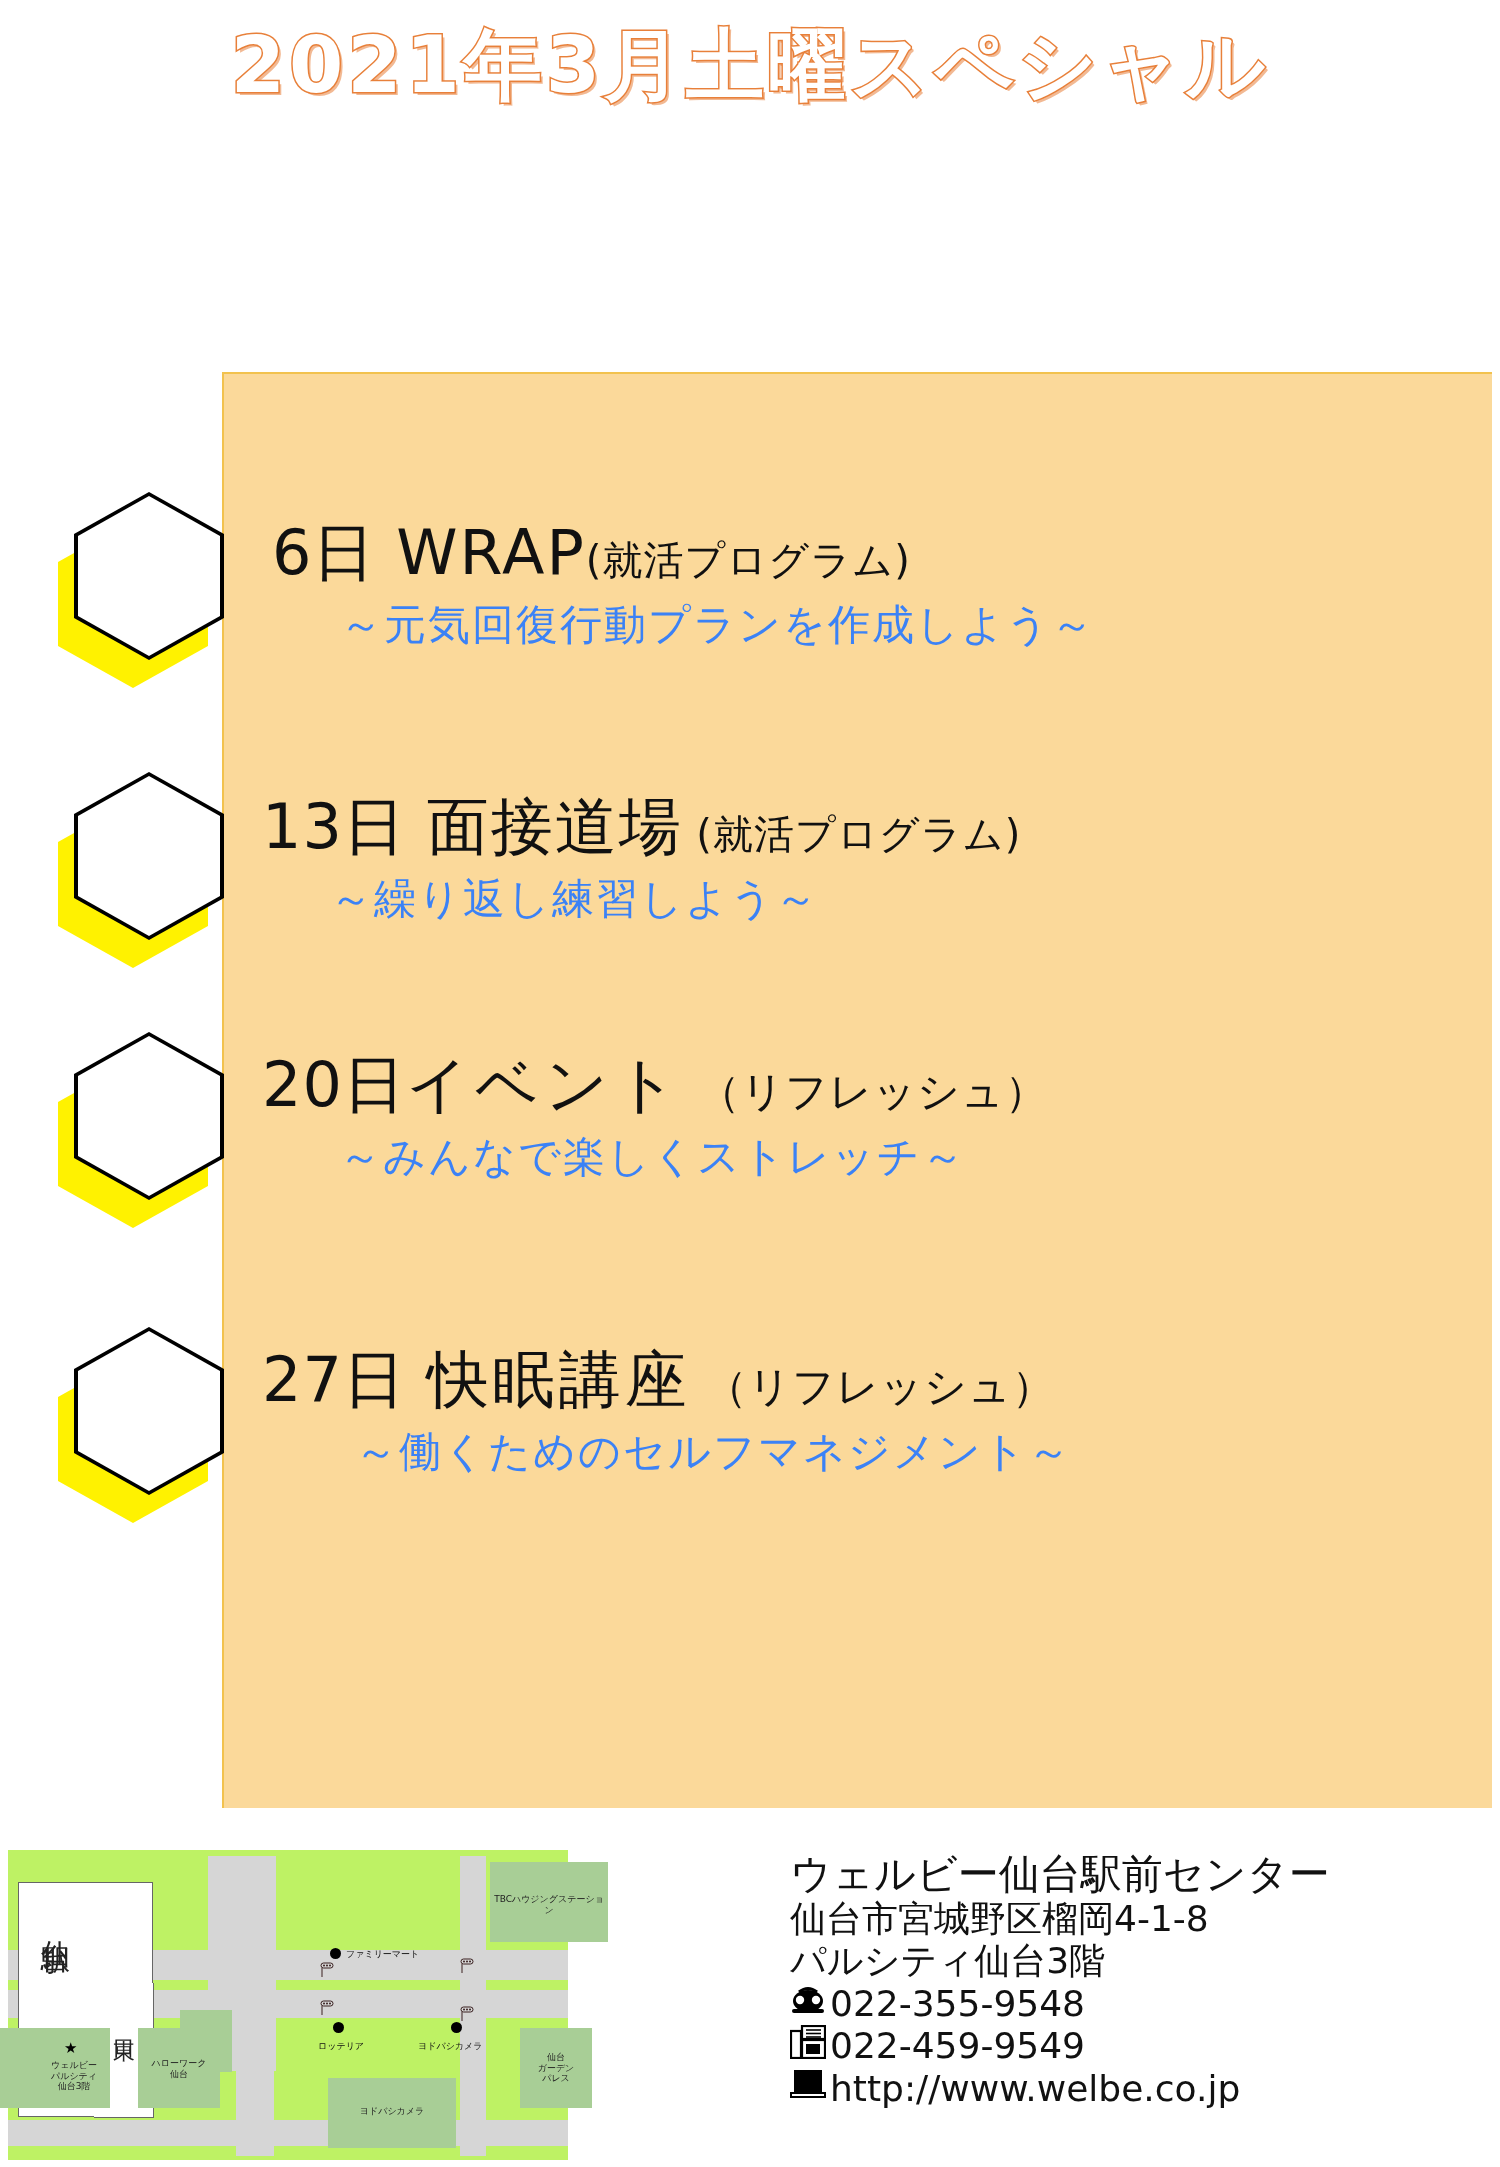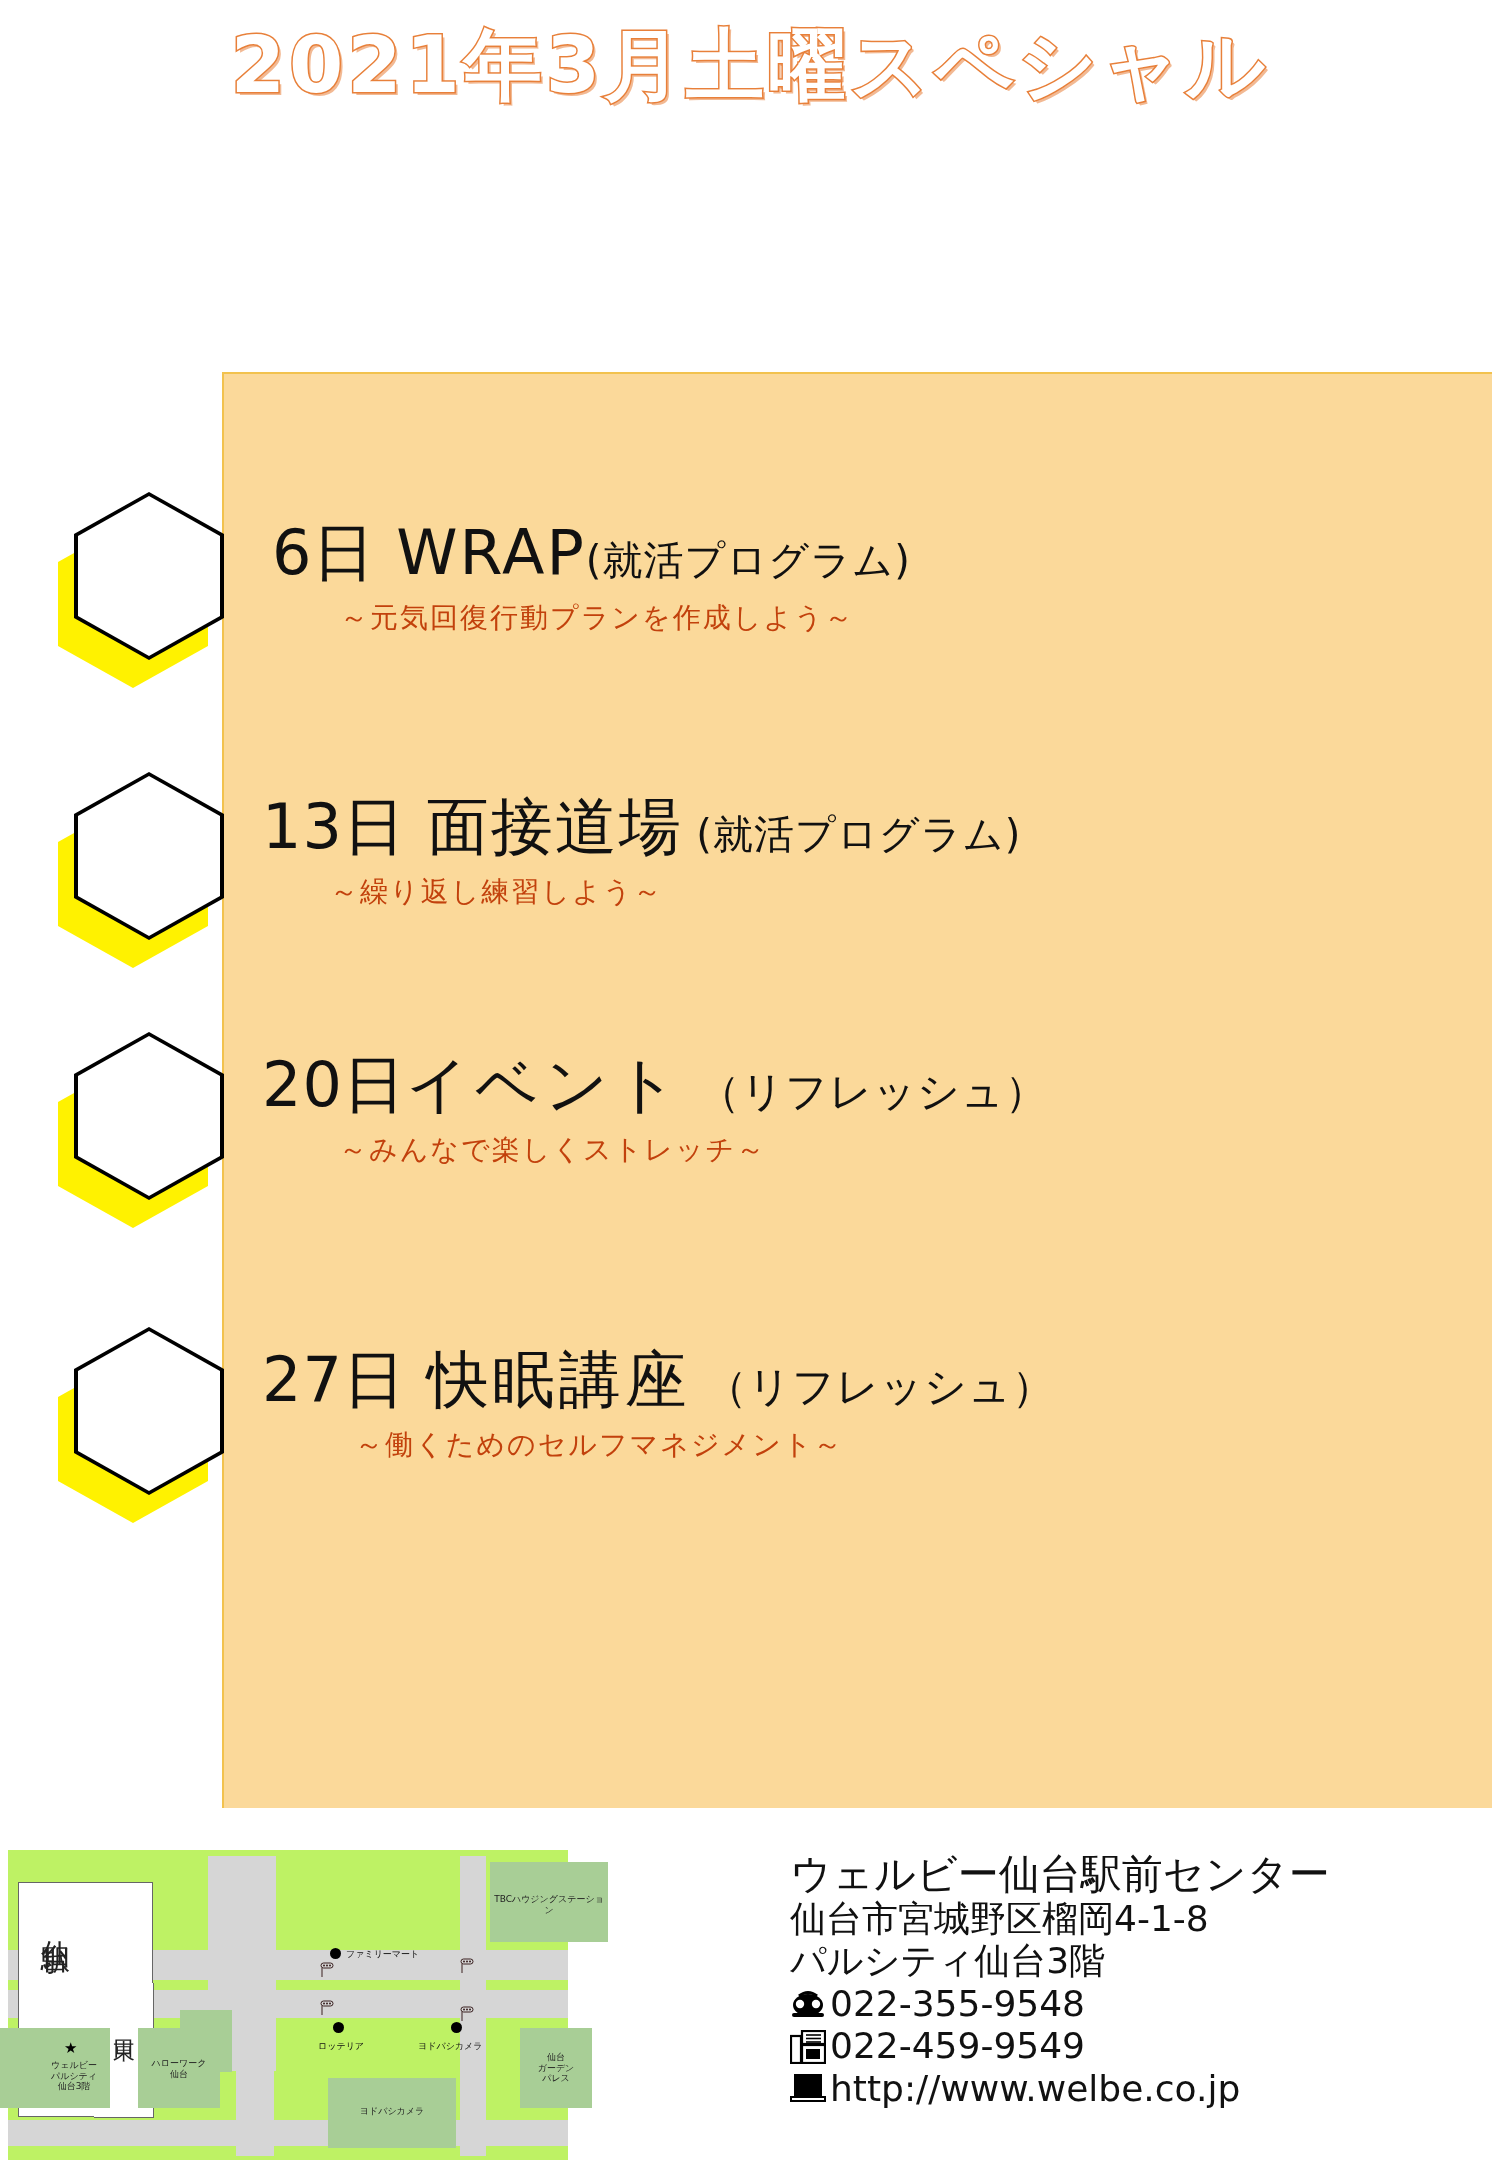--- a/index.html
+++ b/index.html
@@ -63,21 +63,21 @@
     font-family:"DejaVu Sans", sans-serif;
     color:#111; white-space:nowrap;
     line-height:1;
   }
   .ev-main .date { font-size:62px; letter-spacing:1px; }
   .ev-main .name { font-size:62px; letter-spacing:2px; }
   .ev-main .cat  { font-size:40px; letter-spacing:1px; }
   .ev-sub {
     position:absolute;
     font-family:"DejaVu Sans", sans-serif;
-    color:#c2410c; font-size:28px; letter-spacing:2px; white-space:nowrap;
+    color:#3b82f6; font-size:42px; letter-spacing:2px; white-space:nowrap;
     line-height:1;
   }
 
   .r0 .ev-main { left:272px; top:30px; }
   .r0 .ev-sub  { left:340px; top:112px; }
   .r1 .ev-main { left:262px; top:24px; }
   .r1 .ev-sub  { left:330px; top:106px; }
   .r2 .ev-main { left:262px; top:22px; }
   .r2 .ev-sub  { left:339px; top:104px; }
   .r3 .ev-main { left:262px; top:22px; }
@@ -129,21 +129,21 @@
   
   .contact { position:absolute; left:790px; top:12px; width:700px; }
   .c-name {
     font-family:"DejaVu Sans", sans-serif; font-size:41px; color:#111;
     letter-spacing:0px; line-height:1.12; white-space:nowrap;
   }
   .c-line {
     font-family:"DejaVu Sans", sans-serif; font-size:36px; color:#111;
     letter-spacing:0px; line-height:1.18; white-space:nowrap;
   }
-  .c-line.icon-line { display:flex; align-items:center; gap:4px; }
+  .c-line.icon-line { display:flex; align-items:flex-start; gap:4px; }
   .ic { display:inline-block; width:36px; height:34px; flex:0 0 36px; }
 </style>
 </head>
 <body>
 
 <div class="page">
 
   <div class="title-block">
     <div class="title-line l2">2021年3月土曜スペシャル</div>
   </div>

